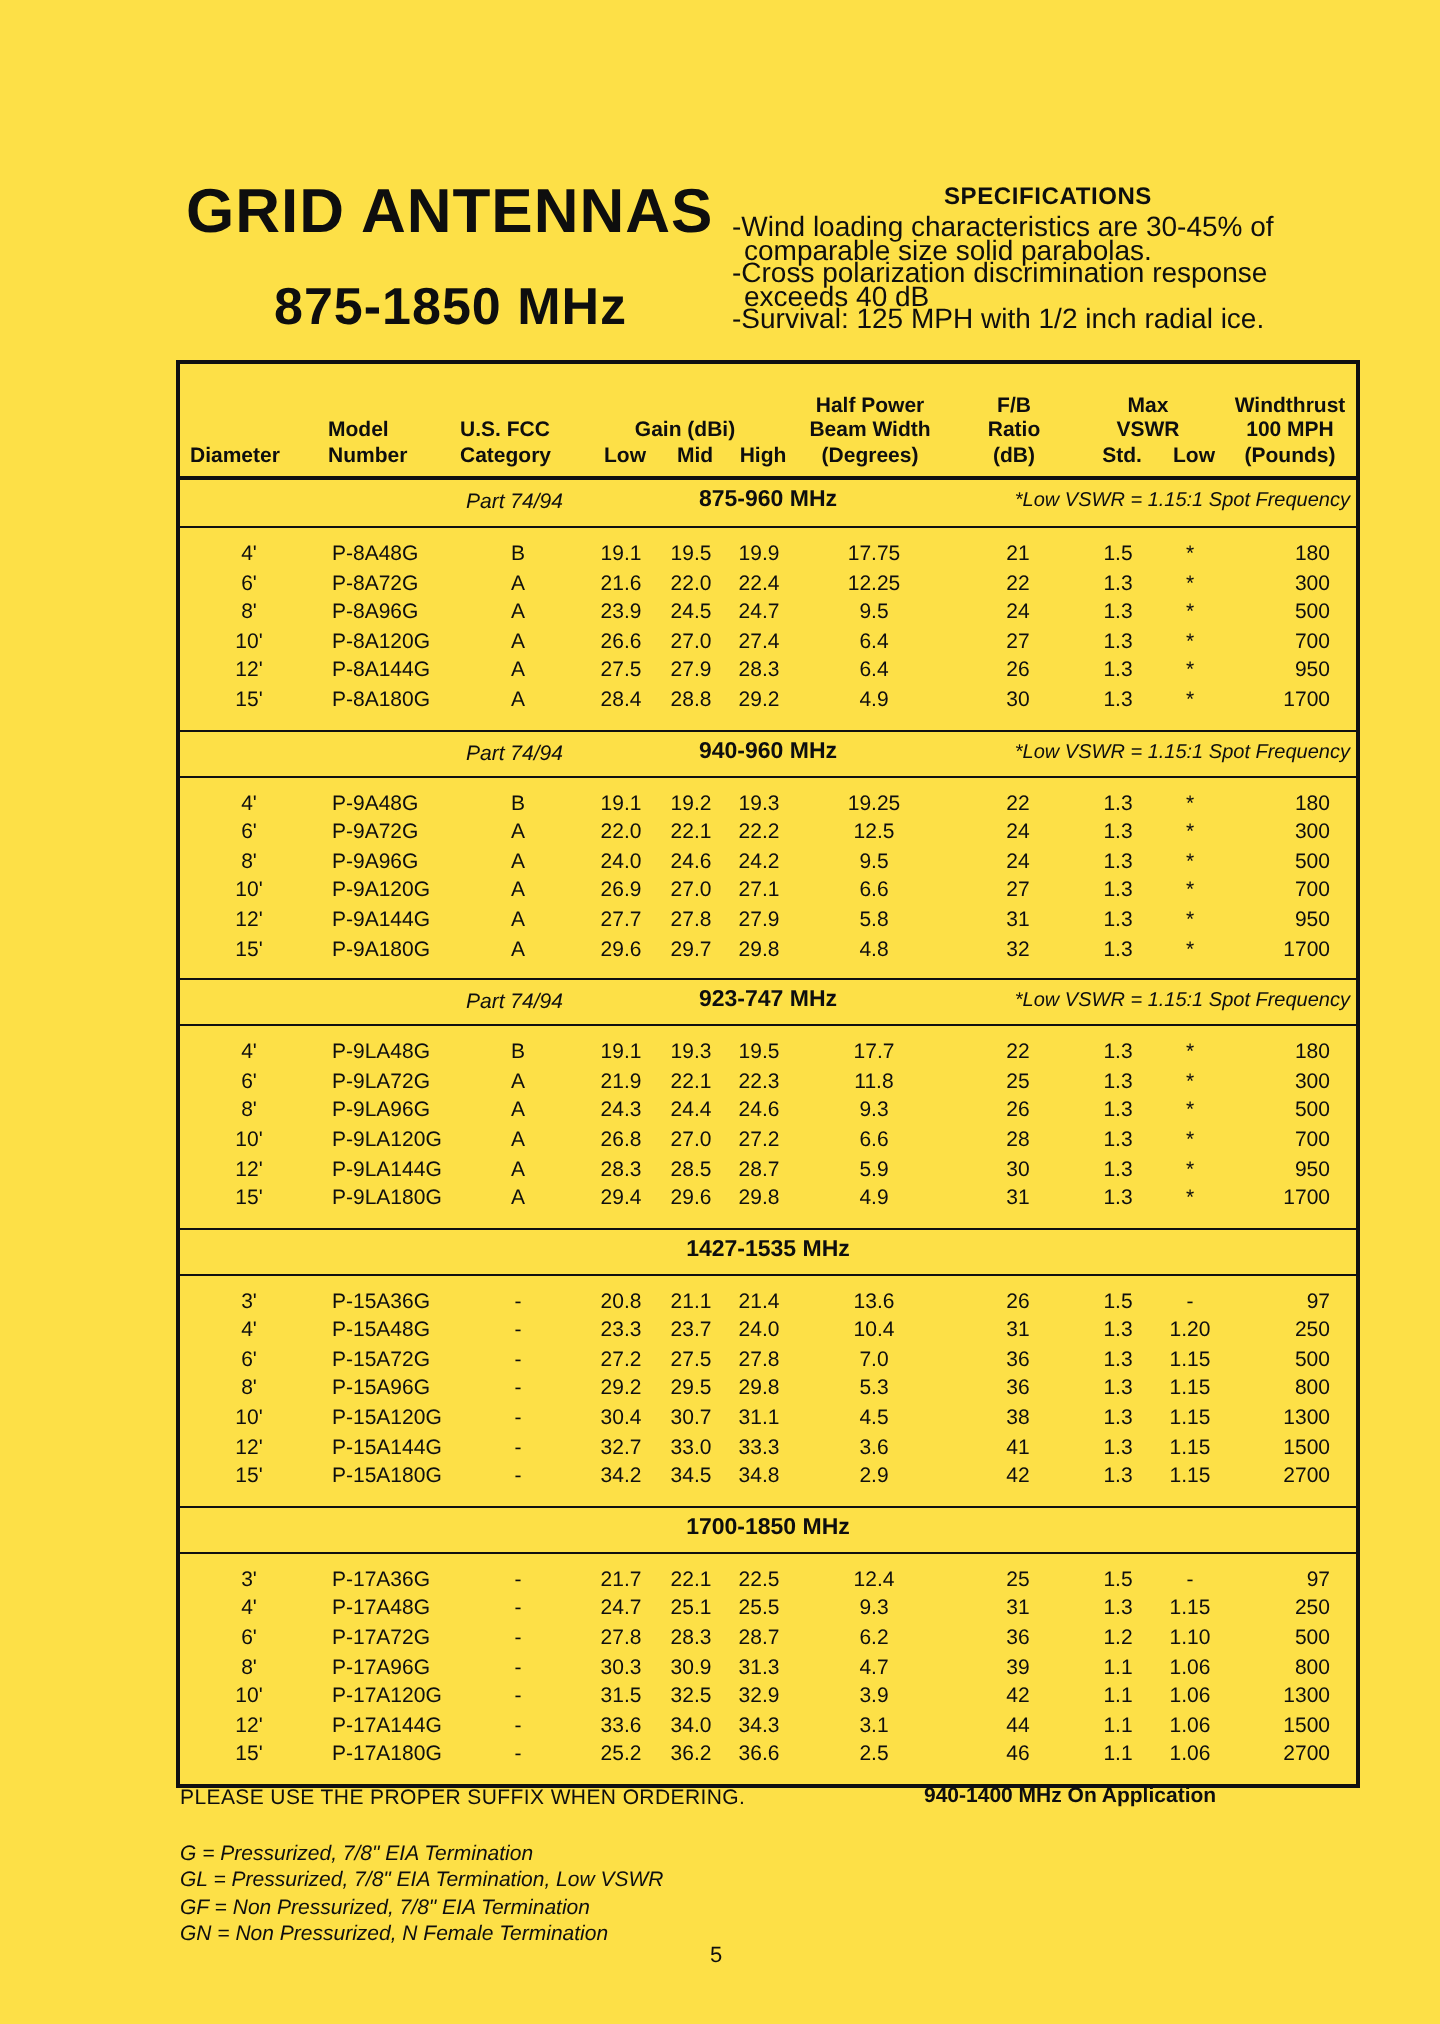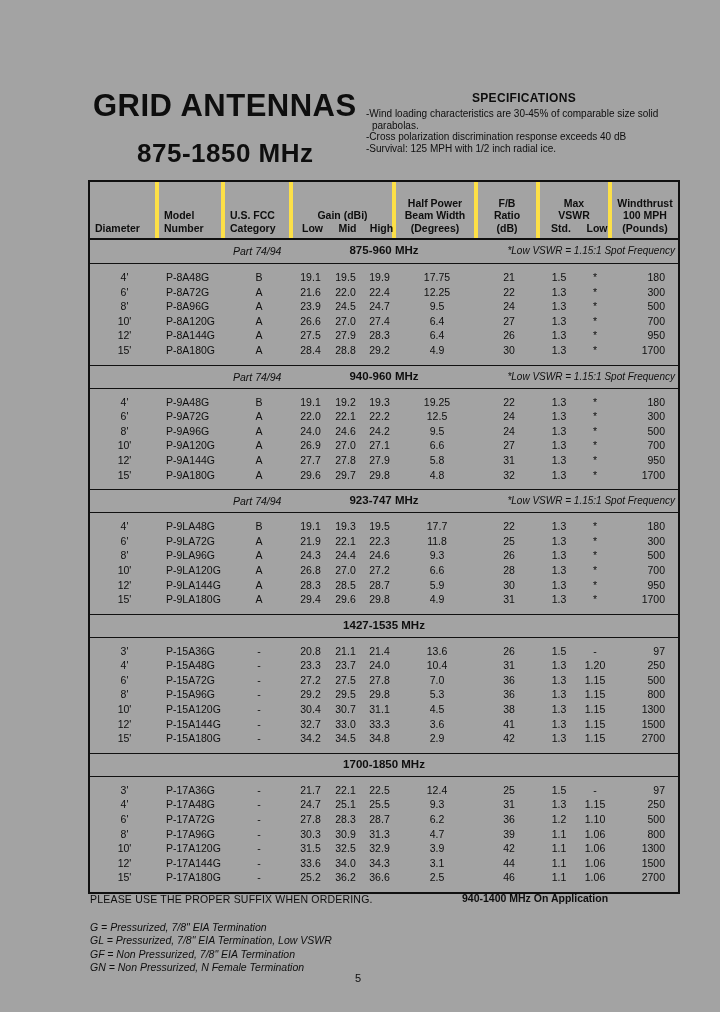--- a/index.html
+++ b/index.html
@@ -4,34 +4,34 @@
 <style>
   * { margin:0; padding:0; box-sizing:border-box; }
   html,body { width:720px; height:1012px; }
   body {
     font-family:"Liberation Sans", sans-serif;
     background:#8a7cde;
     color:#0e0e0e;
     position:relative;
     overflow:hidden;
   }
-  .page { position:absolute; inset:0; background:#a3a3a3; }
+  .page { position:absolute; inset:0; background:#fde047; }
 
   
   .brand-title {
     position:absolute; left:93px; top:88px;
     font-size:31px; font-weight:bold; letter-spacing:0.5px;
   }
   .brand-subtitle {
     position:absolute; left:117px; top:138px;
     font-size:26px; font-weight:bold; letter-spacing:0.5px;margin-left:20px;
   }
   .specs { position:absolute; left:366px; top:91px; width:316px; }
   .specs-title { text-align:center; font-weight:bold; font-size:12px; margin-bottom:3px; letter-spacing:0.3px; }
-  .spec-item { font-size:10px; line-height:11.5px; padding-left:6px; text-indent:-6px; }
+  .spec-item { font-size:14px; line-height:11.5px; padding-left:6px; text-indent:-6px; }
 
   
   .spec-table {
     position:absolute; left:88px; top:180px; width:592px;
     border:2px solid #101010;
     background:transparent;
   }
   .hrow {
     display:grid;
     grid-template-columns:69px 66px 68px 103px 82px 62px 72px 66px;

